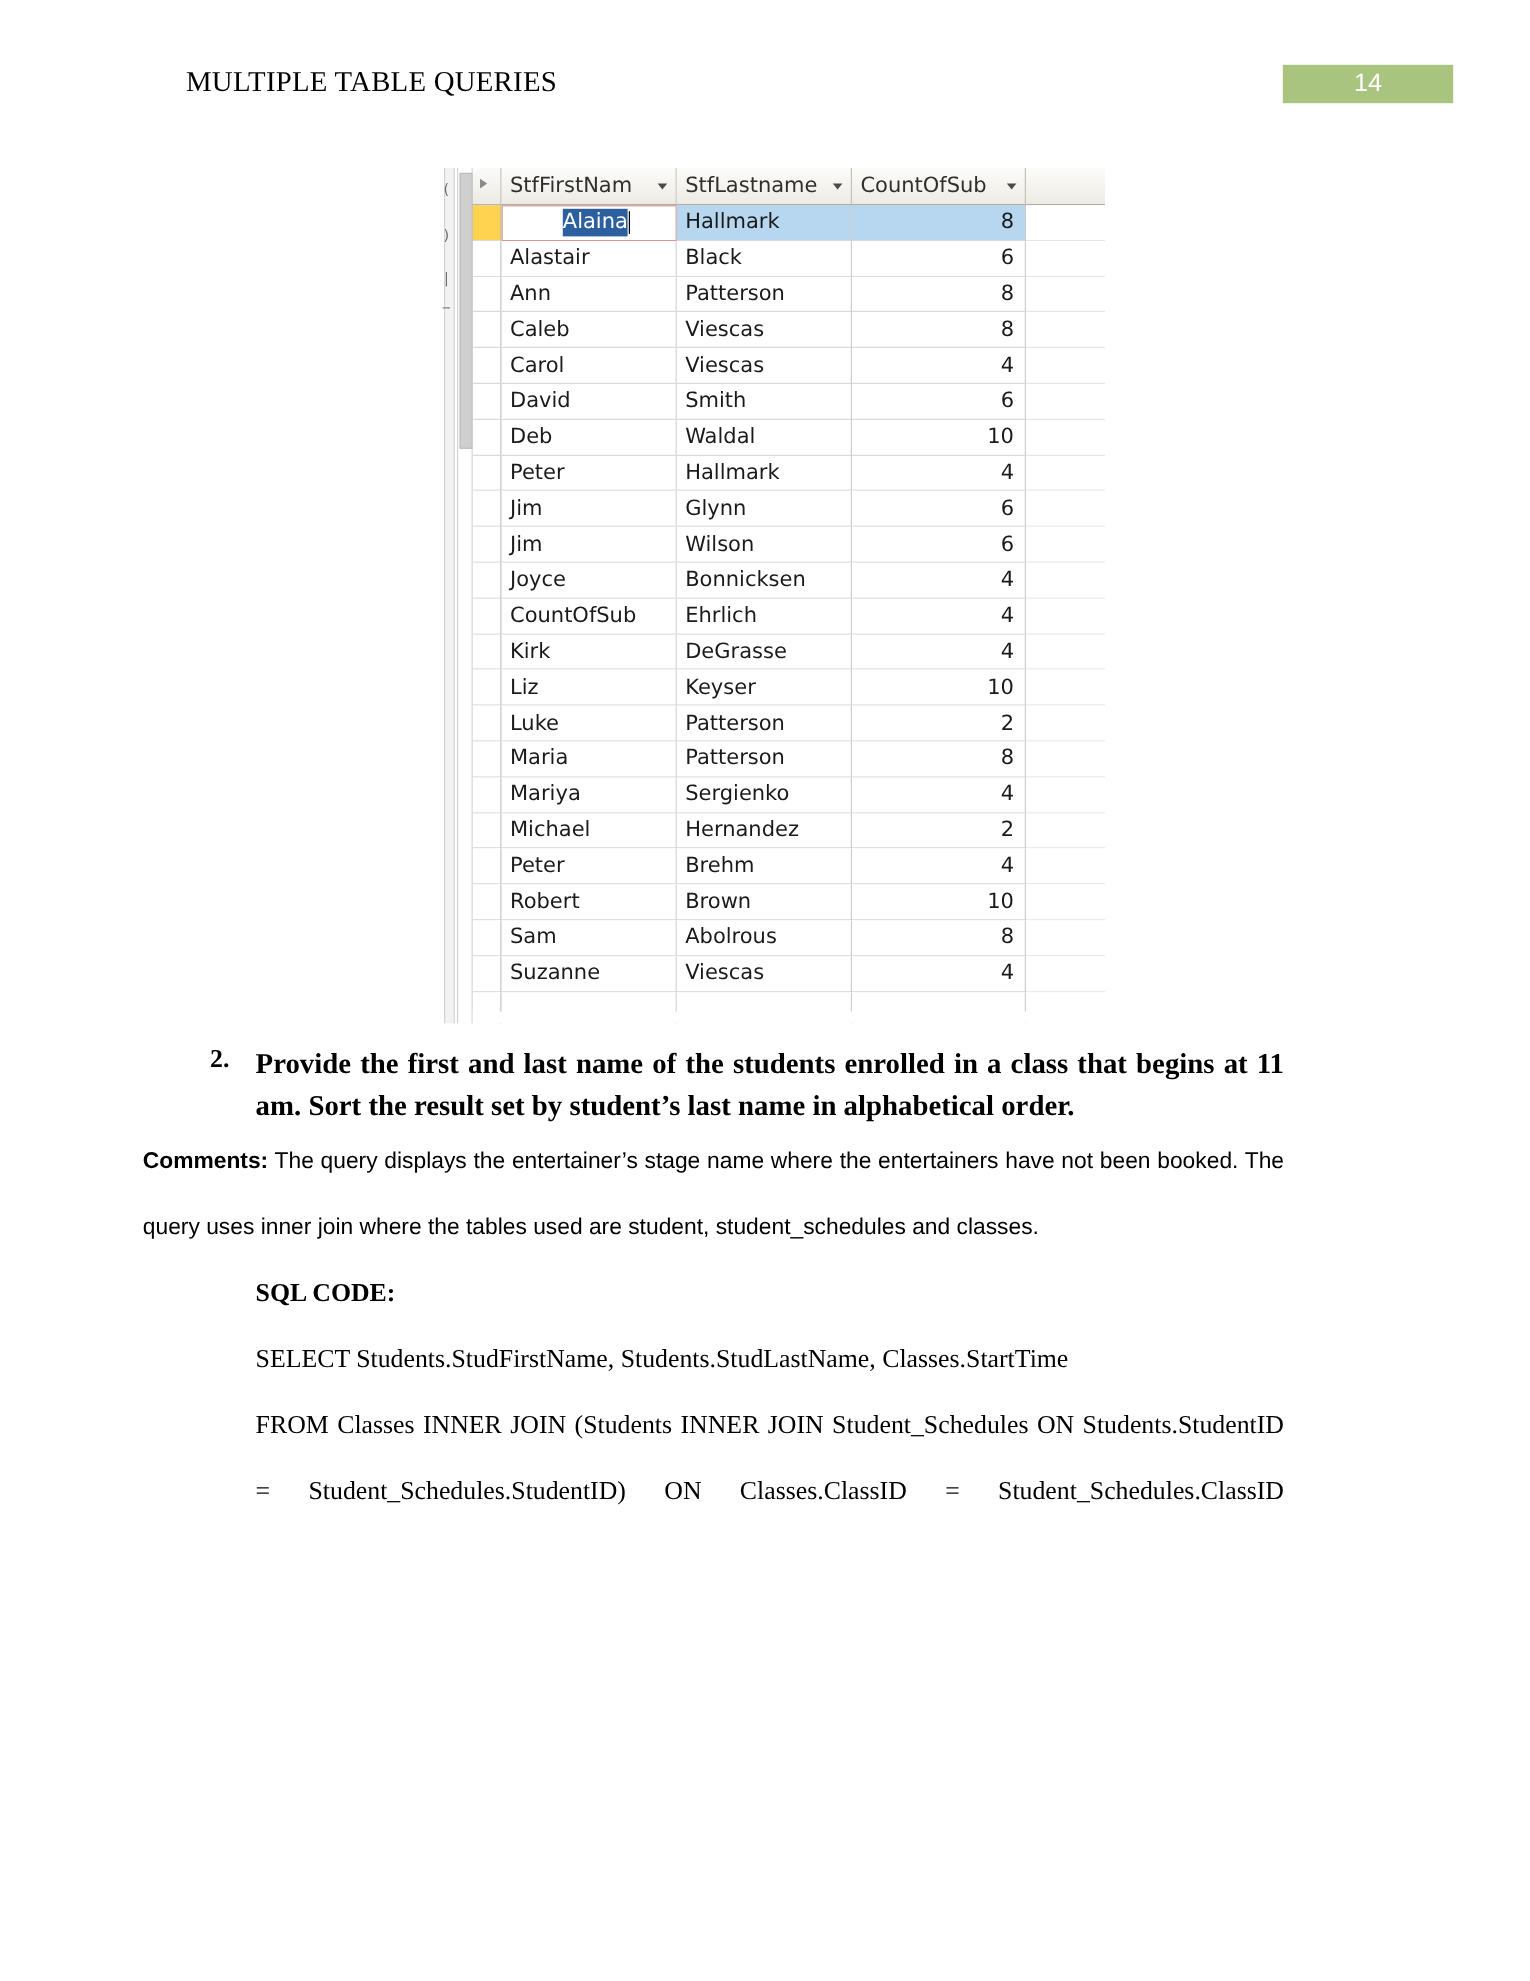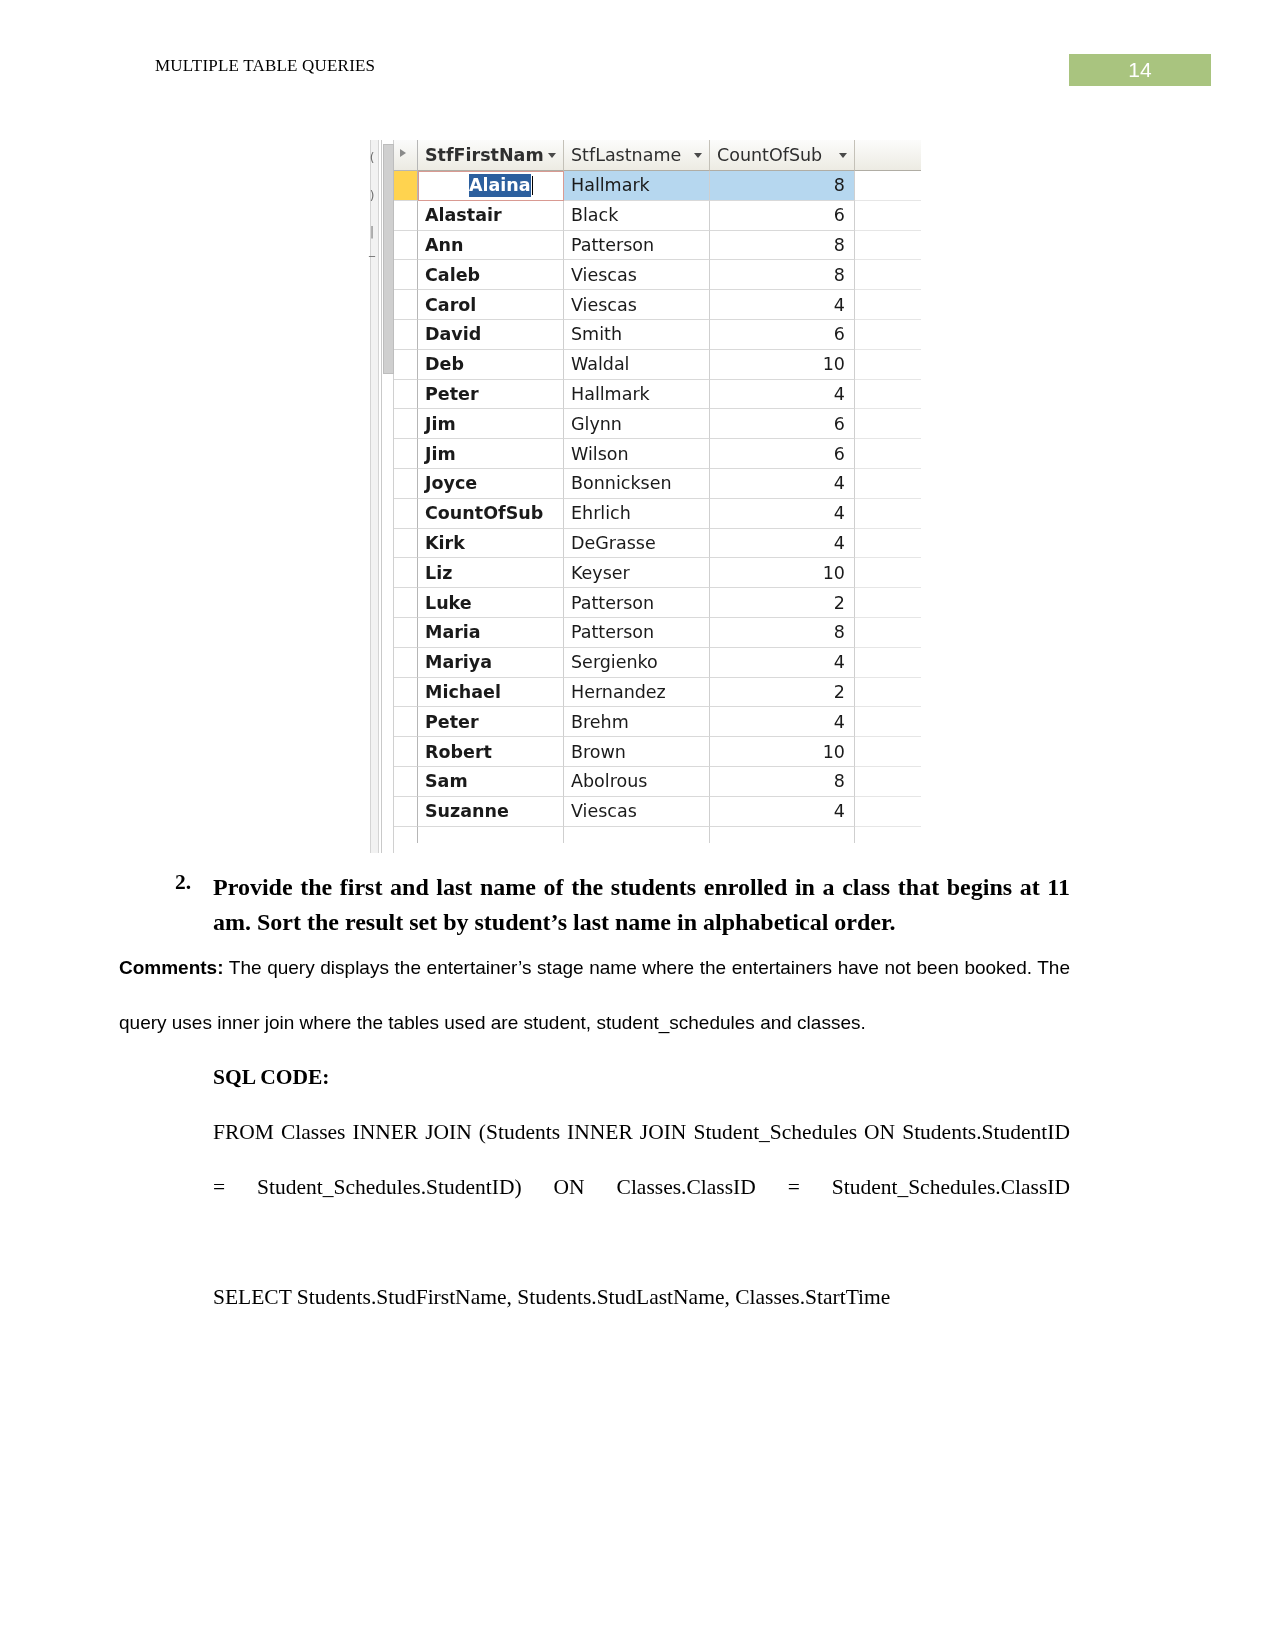--- a/index.html
+++ b/index.html
@@ -29,21 +29,21 @@
     top: 56px;
     left: 0;
     width: 1275px;
     height: 34px;
   }
   .doc-header-title {
     position: absolute;
     left: 155px;
     top: 0;
     font-family: "Liberation Serif", serif;
-    font-size: 17px;
+    font-size: 24px;
     letter-spacing: 0.2px;
     color: #000000;
     white-space: nowrap;
   }
   .page-number-badge {
     position: absolute;
     right: 64px;
     top: -2px;
     width: 142px;
     height: 32px;
@@ -176,21 +176,21 @@
     border-bottom: 1px solid #d9d9d9;
     font-size: 17.5px;
     color: #1a1a1a;
     display: flex;
     align-items: center;
     padding: 0 7px;
     background: #ffffff;
     white-space: nowrap;
     overflow: hidden;
   }
-  .cell-first { width: 146px; flex: 0 0 146px; font-weight: bold; }
+  .cell-first { width: 146px; flex: 0 0 146px; }
   .cell-last  { width: 146px; flex: 0 0 146px; }
   .cell-count {
     width: 145px;
     flex: 0 0 145px;
     justify-content: flex-end;
     padding-right: 9px;
   }
   .cell-tail {
     flex: 1 1 auto;
     box-sizing: border-box;
@@ -563,18 +563,18 @@
       <div class="q-text">Provide the first and last name of the students enrolled in a class that begins at 11 am. Sort the result set by student’s last name in alphabetical order.</div>
     </div>
 
     <div class="para">
       <span class="lead">Comments:</span>
       <span> </span><span>The query displays the entertainer’s stage name where the entertainers have not been booked. The query uses inner join where the tables used are student, student_schedules and classes.</span>
     </div>
 
     <div class="sql-head">SQL CODE:</div>
 
+    <div class="sql-line">SELECT Students.StudFirstName, Students.StudLastName, Classes.StartTime</div>
     <div class="sql-line justify-full">FROM Classes INNER JOIN (Students INNER JOIN Student_Schedules ON Students.StudentID = Student_Schedules.StudentID) ON Classes.ClassID = Student_Schedules.ClassID</div>
-    <div class="sql-line">SELECT Students.StudFirstName, Students.StudLastName, Classes.StartTime</div>
 
   </div>
 
 </div>
 
 </body></html>

